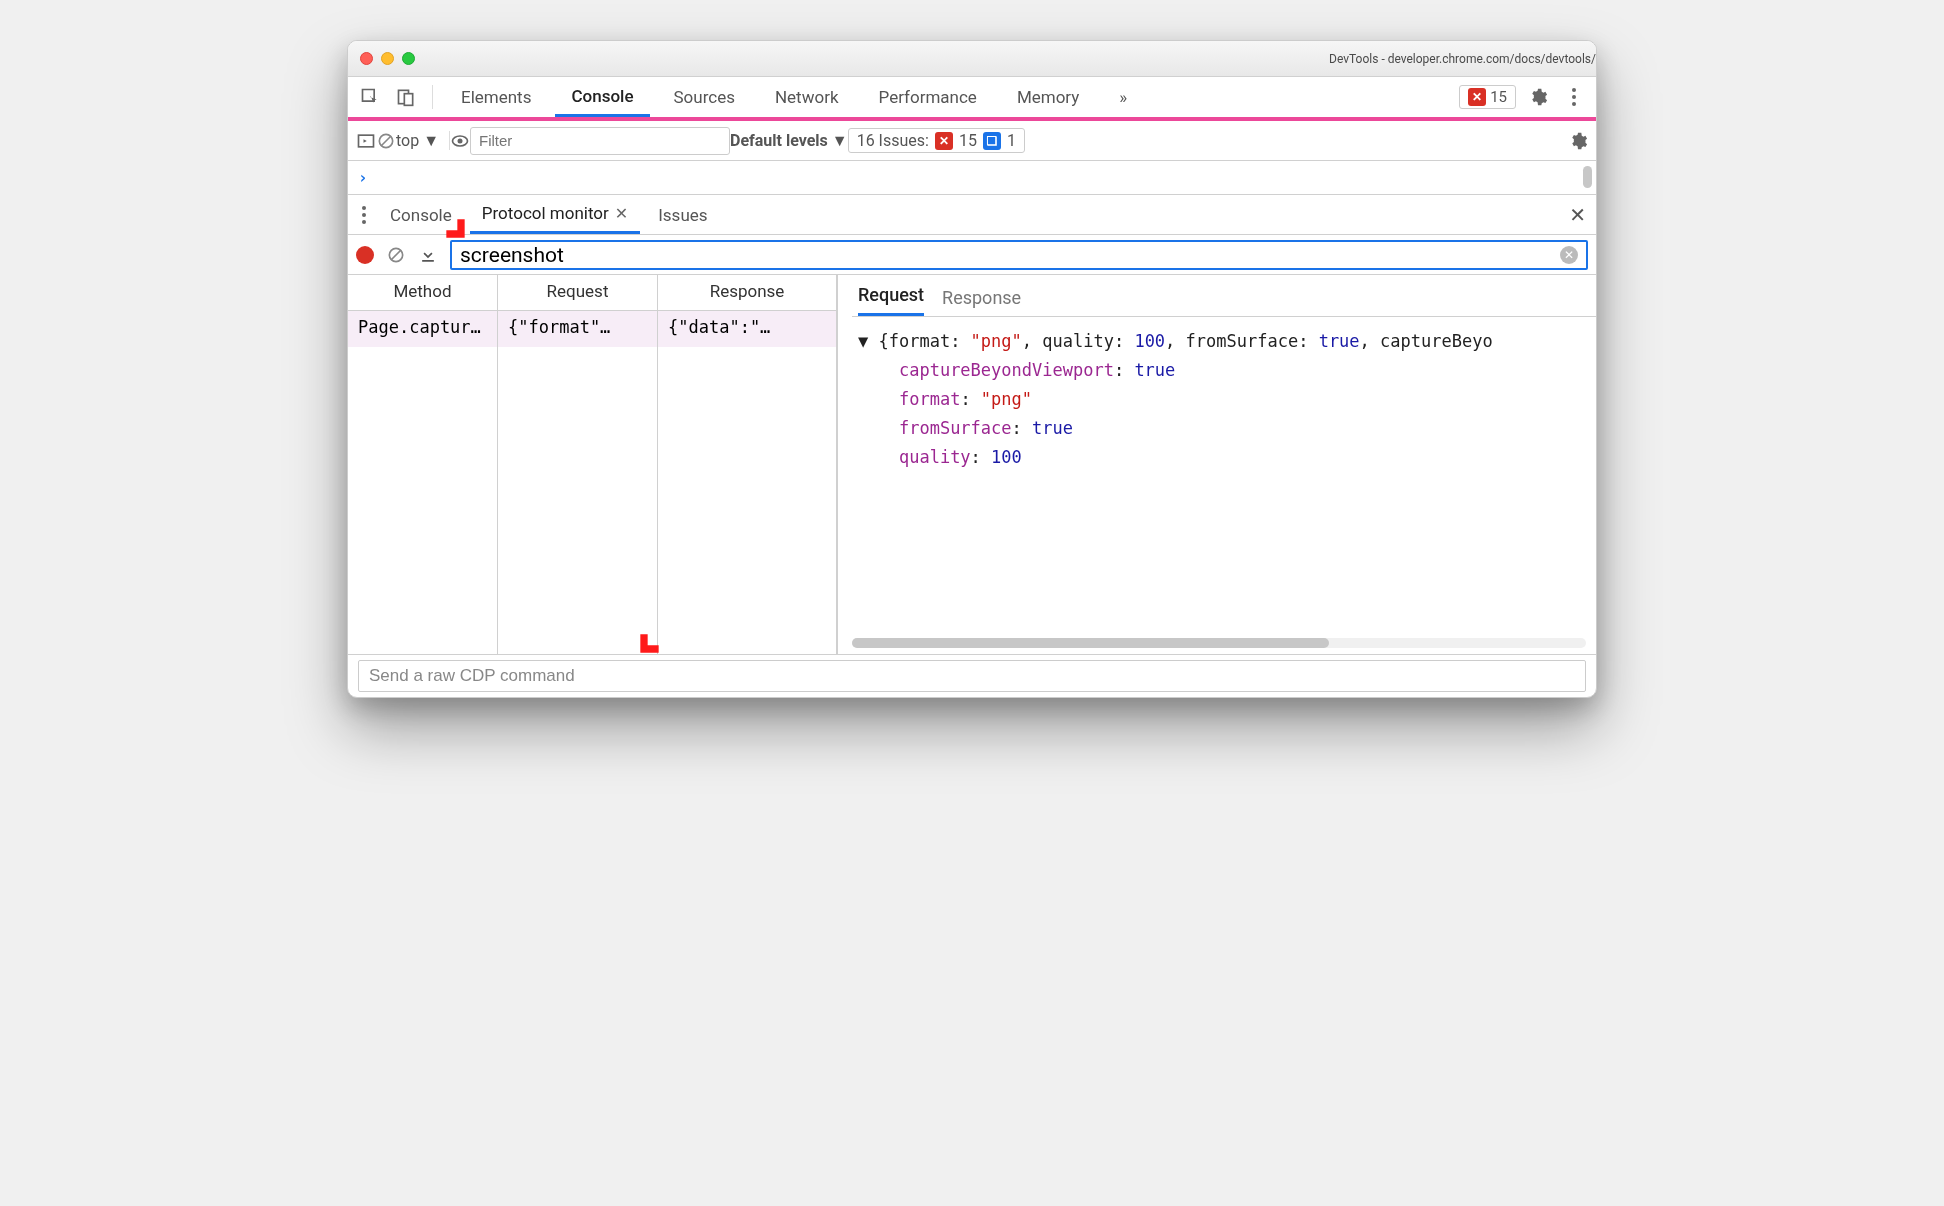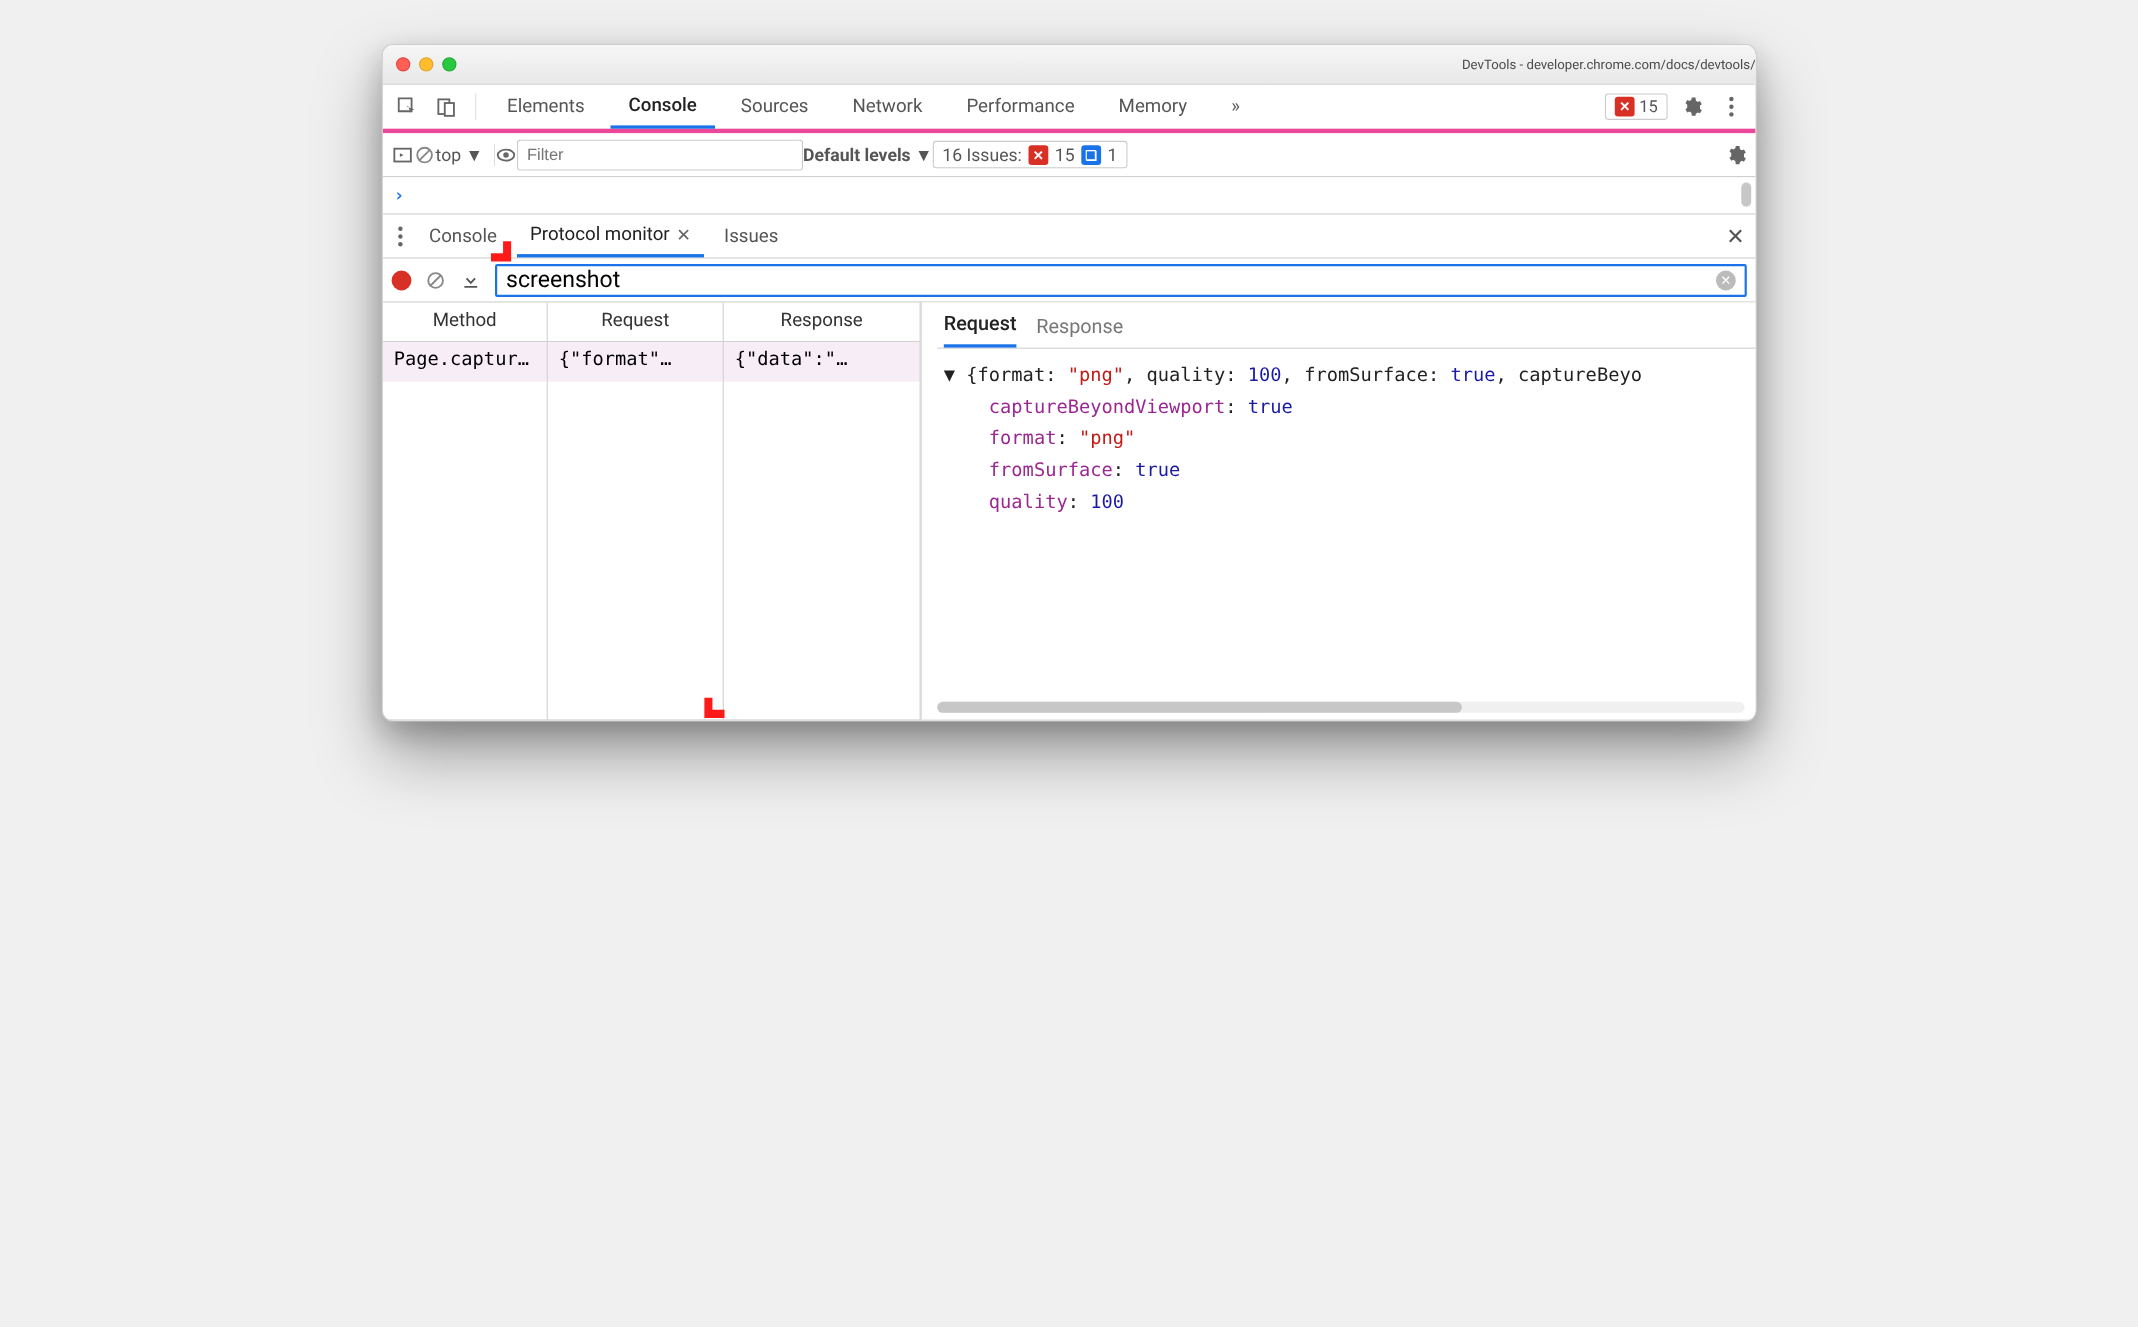--- a/index.html
+++ b/index.html
@@ -337,14 +337,17 @@
       <div class="hscroll">
           <div class="thumb"></div>
         </div>
     </div>
 
     <svg class="arrow" style="left:285px; bottom:-6px; width:44px;height:44px;" viewBox="0 0 24 24">
         <path d="M20 4 L8 16 L14 16 L14 20 L4 20 L4 10 L8 10 L8 16 Z"></path>
       </svg>
   </div>
 
+  <div class="cdp-row">
+    <input class="cdp-input" placeholder="Send a raw CDP command" style="">
+  </div>
 
 </div>
 
 </body></html>

